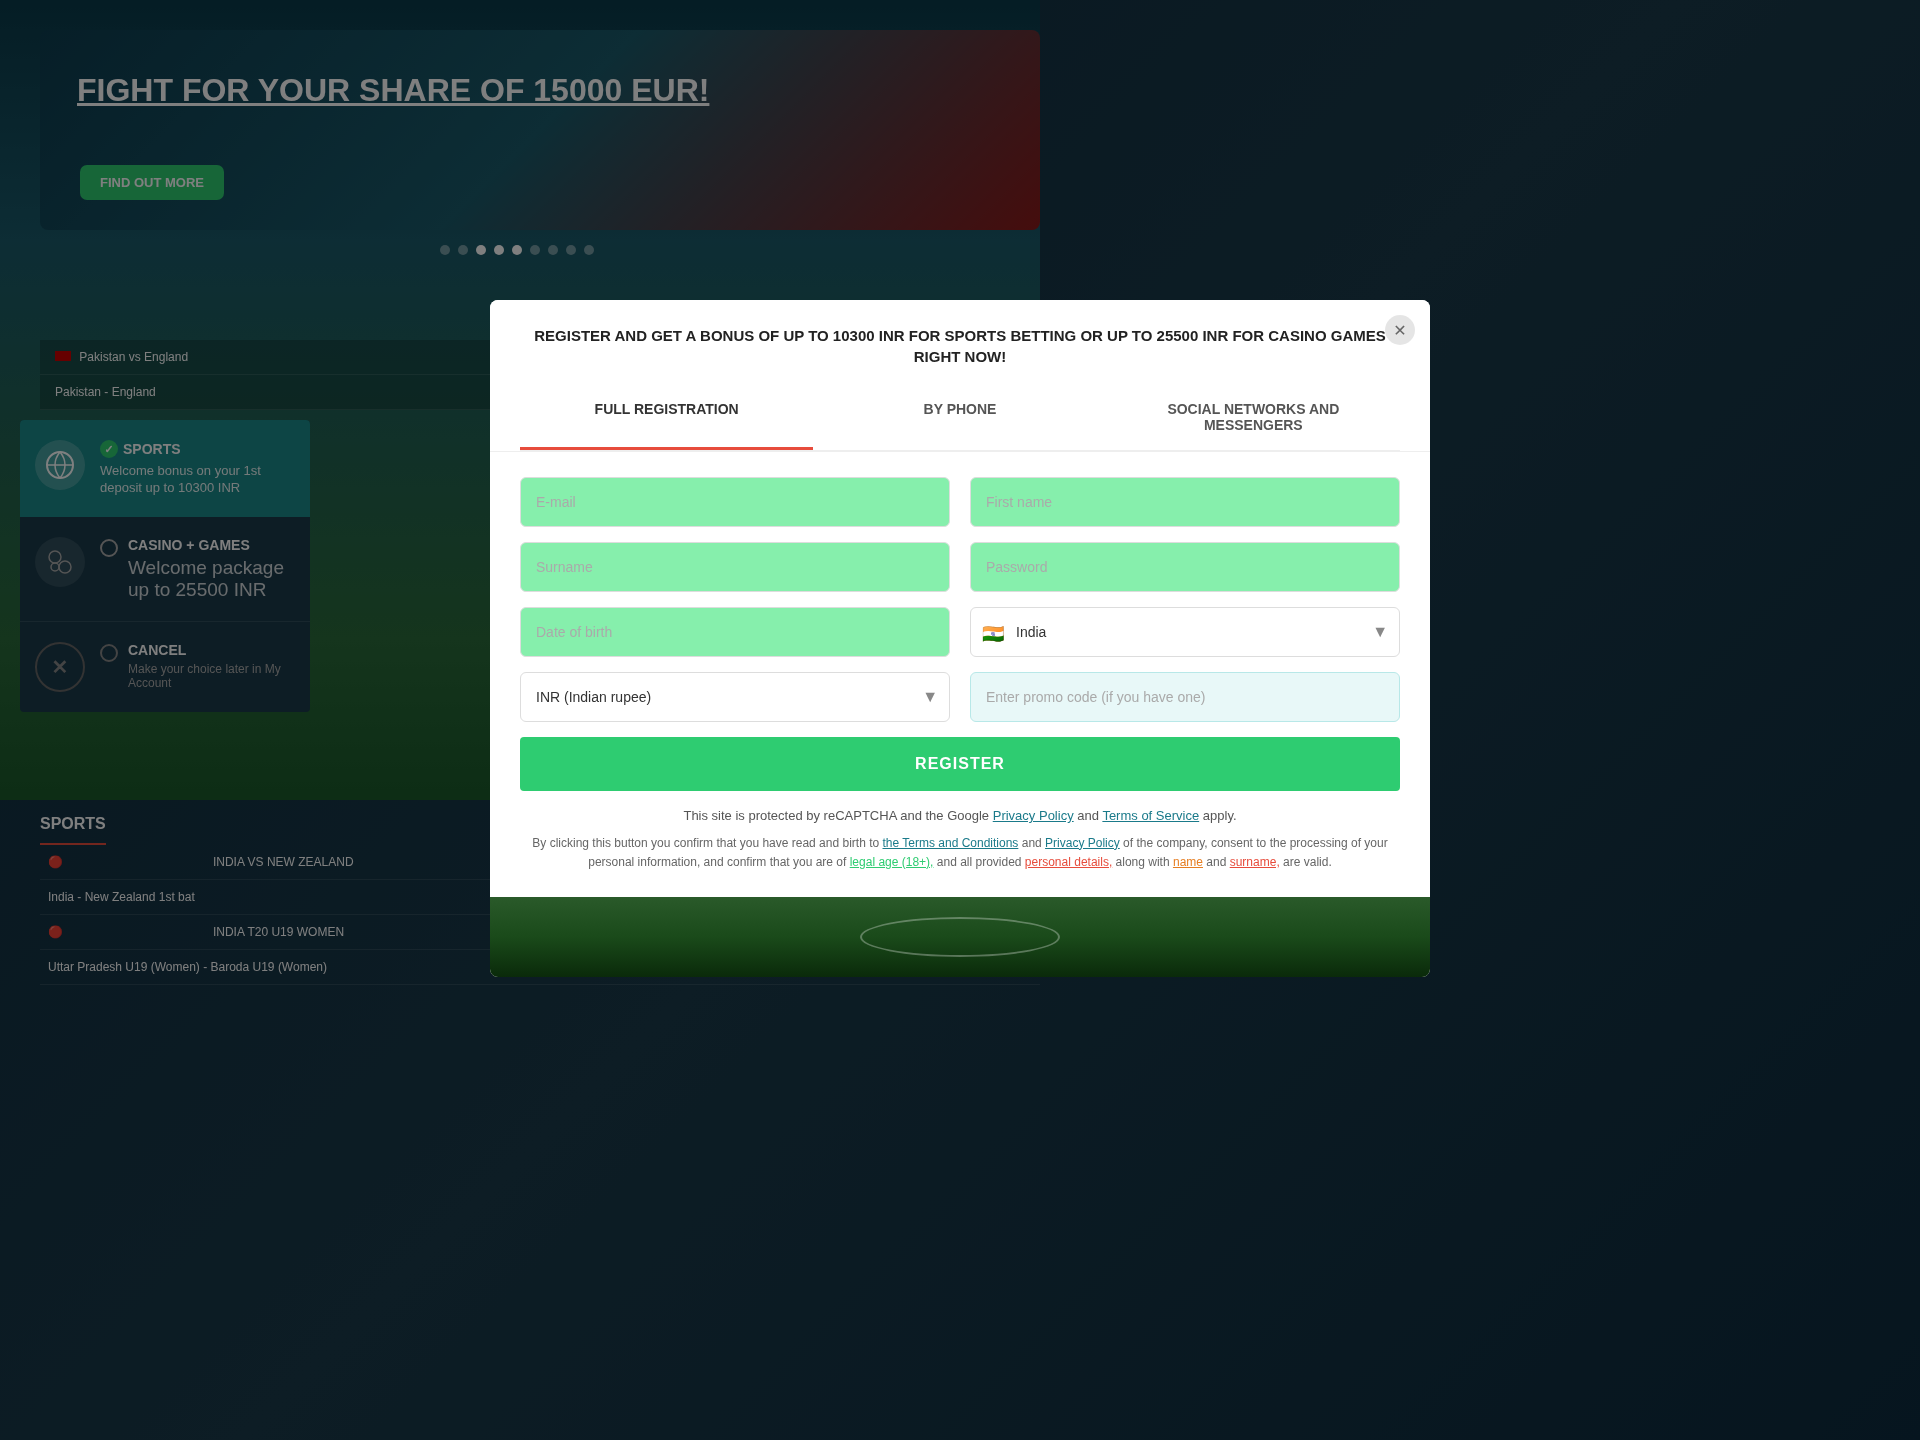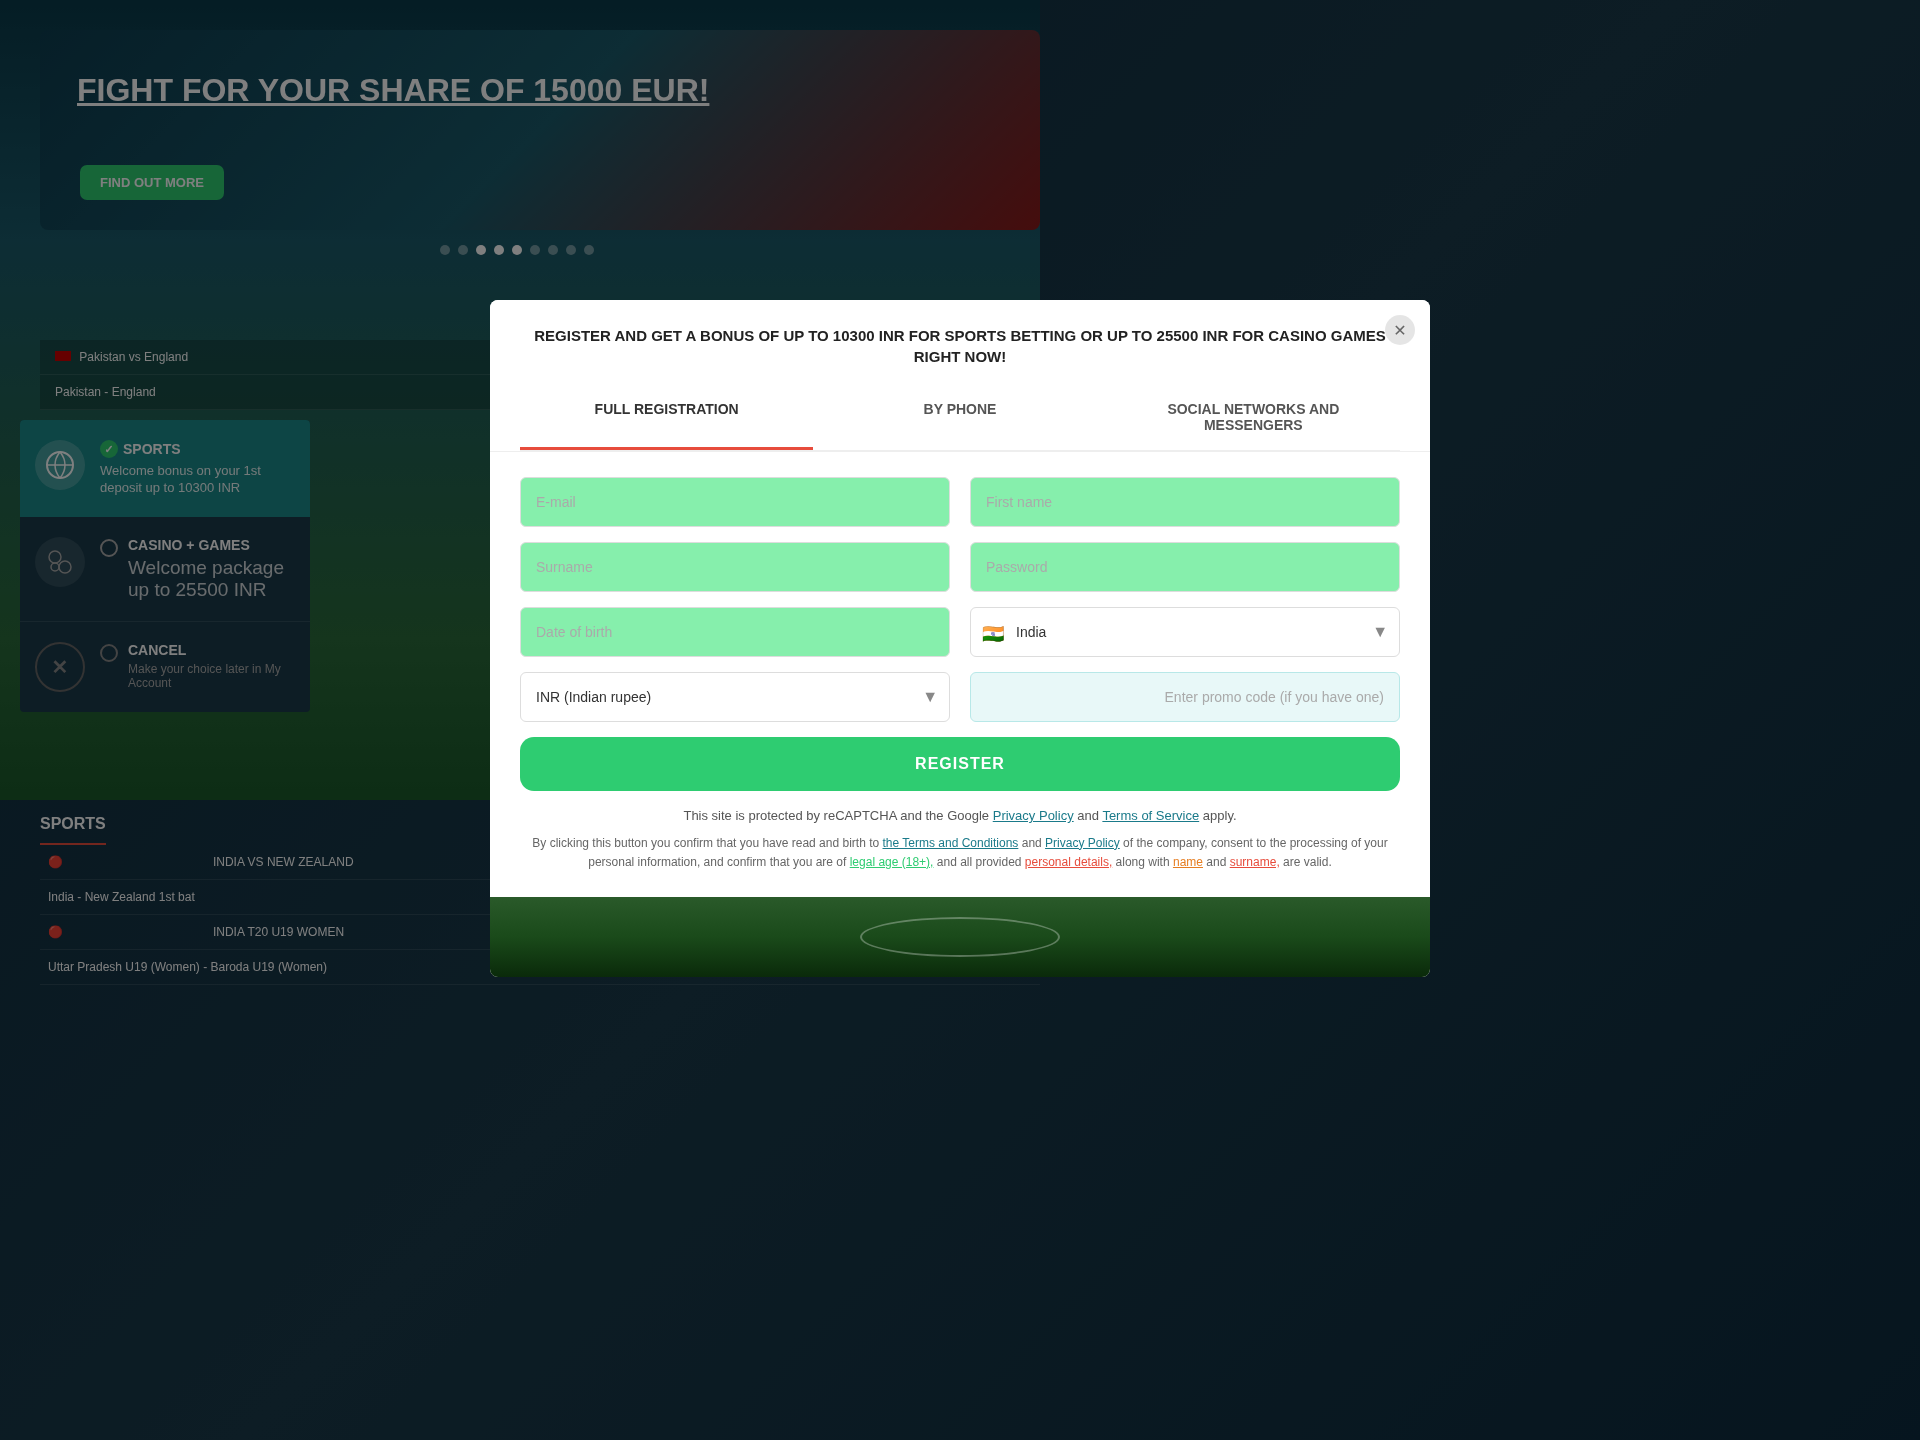--- a/index.html
+++ b/index.html
@@ -397,36 +397,35 @@
 
     .promo-input {
       width: 100%;
       padding: 16px 15px;
       border: 1.5px solid #b8e8e8;
       border-radius: 6px;
       font-size: 14px;
       color: #aaa;
       background: #e8f8f8;
       outline: none;
-      text-align: right;
     }
 
     .promo-input::placeholder {
       color: #aaa;
     }
 
     .register-btn {
       width: 100%;
       padding: 18px;
       background: #2ecc71;
       color: white;
       font-size: 16px;
       font-weight: bold;
       border: none;
-      border-radius: 14px;
+      border-radius: 4px;
       cursor: pointer;
       letter-spacing: 1px;
       margin-bottom: 15px;
     }
 
     .captcha-text {
       text-align: center;
       font-size: 13px;
       color: #555;
       margin-bottom: 8px;

